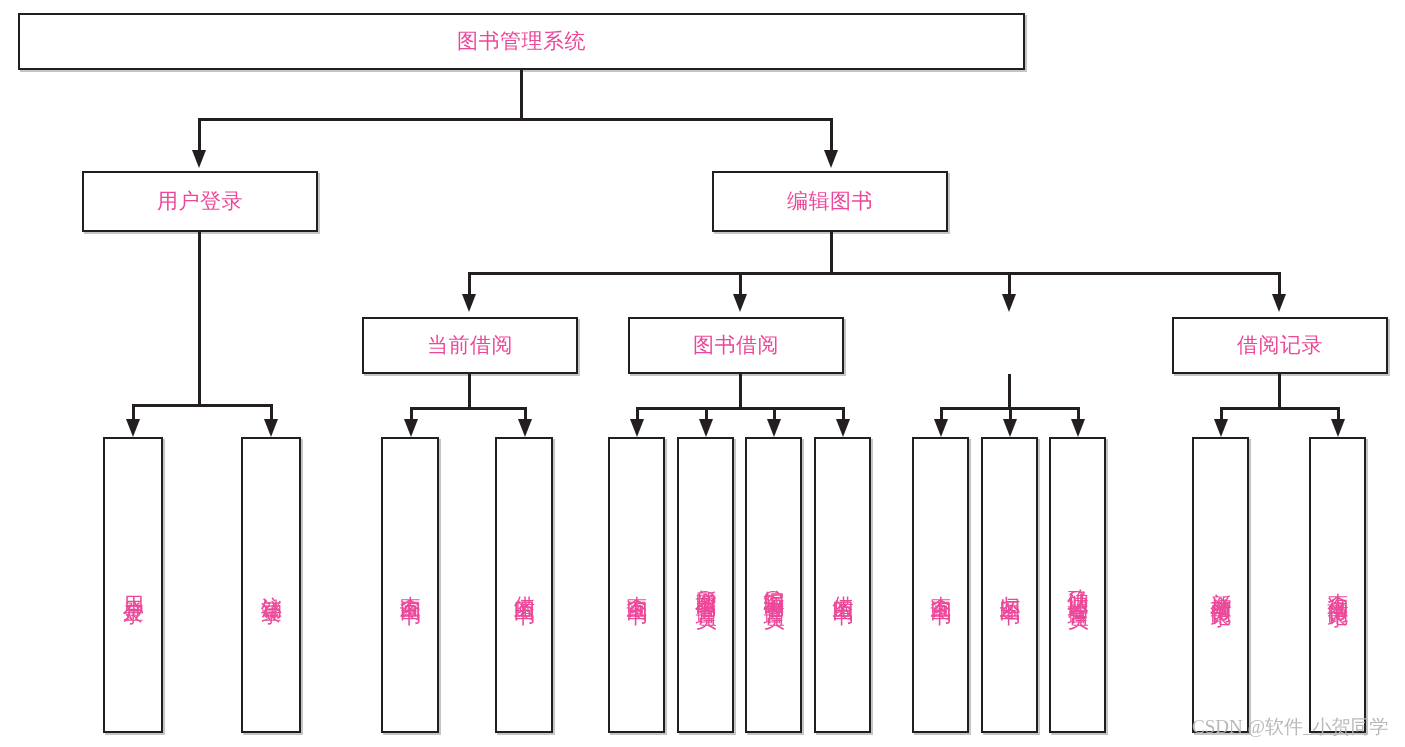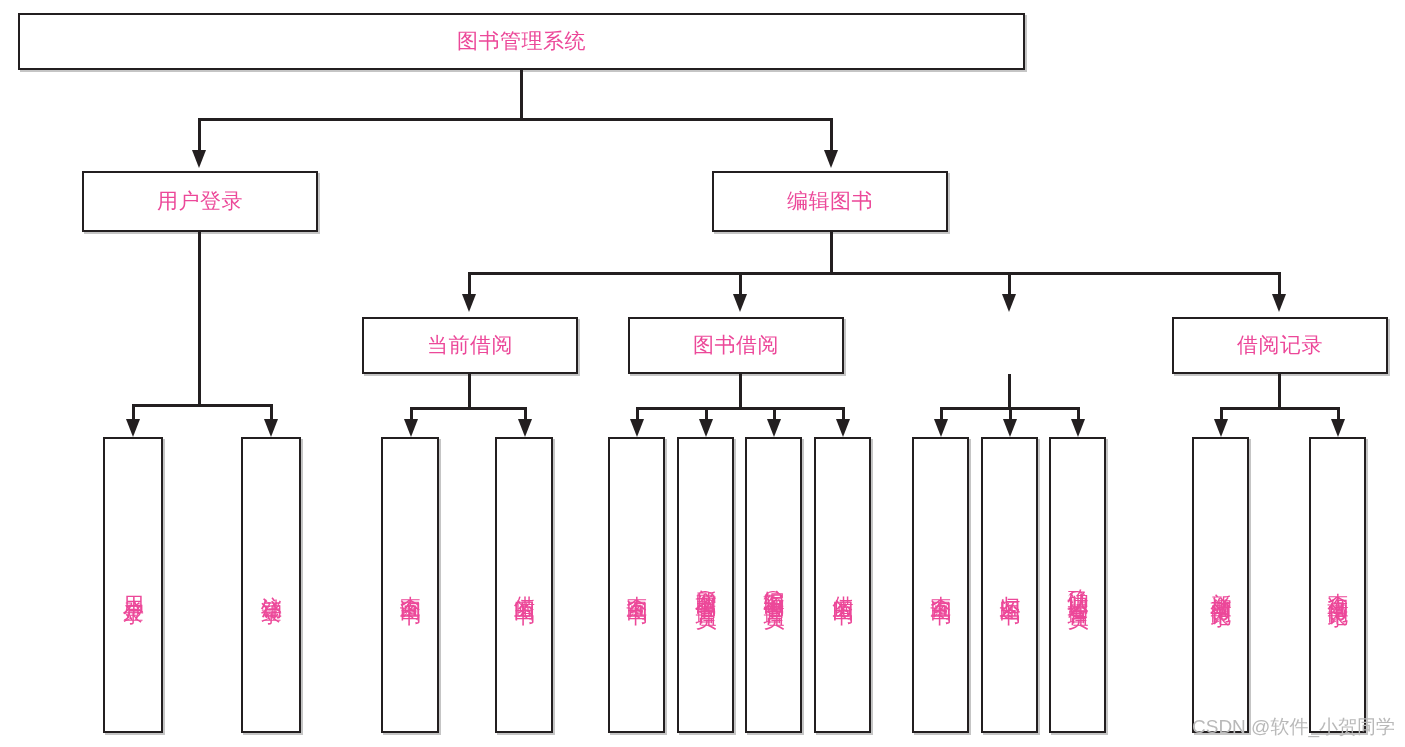--- a/index.html
+++ b/index.html
@@ -205,15 +205,15 @@
     <span class="lbl">确认归还（管理员）</span>
   </div>
 
   <div class="node vert" style="left:1192px; top:437px; width:57px; height:296px;">
     <span class="lbl">新增借阅记录</span>
   </div>
   <div class="node vert" style="left:1309px; top:437px; width:57px; height:296px;">
     <span class="lbl">查询借阅记录</span>
   </div>
 
-  <div id="watermark" style="left:1192px; top:714px;">CSDN @软件_小贺同学</div>
+  <div id="watermark" style="left:1192px; top:714px;font-family:Liberation Serif, serif;">CSDN @软件_小贺同学</div>
 
 </div>
 
 </body></html>

